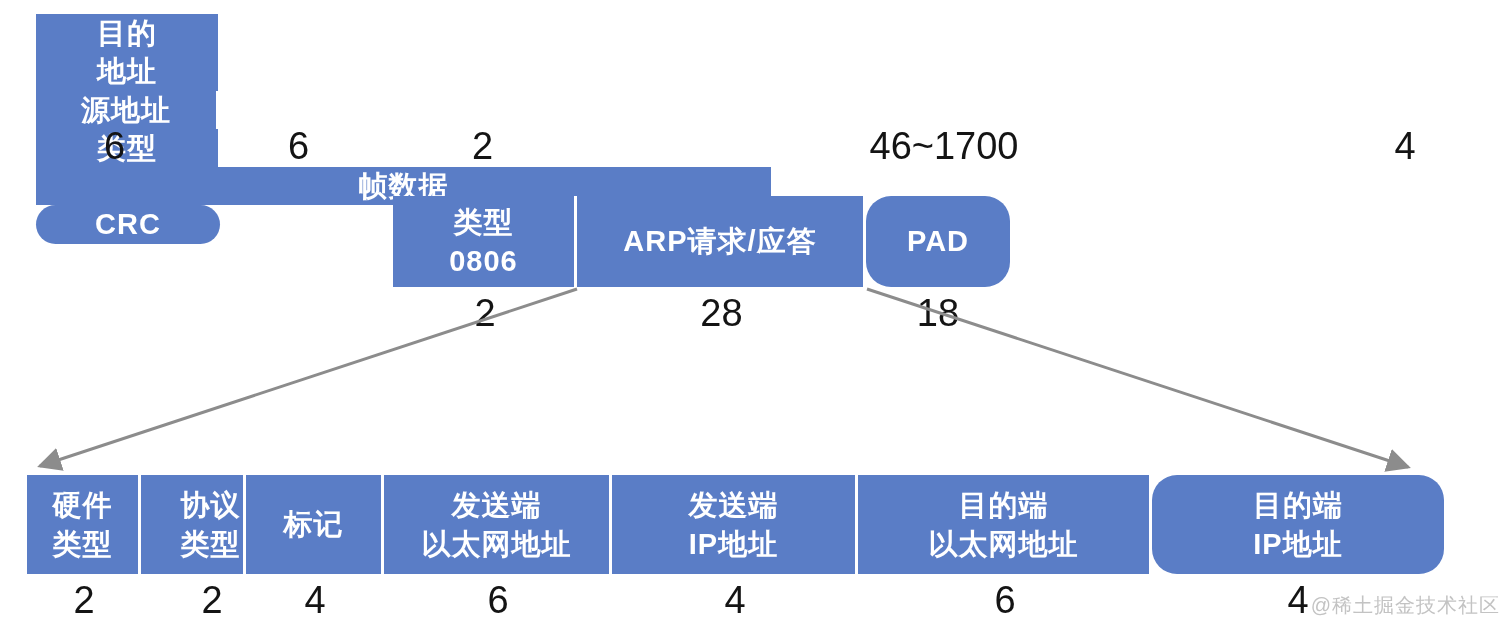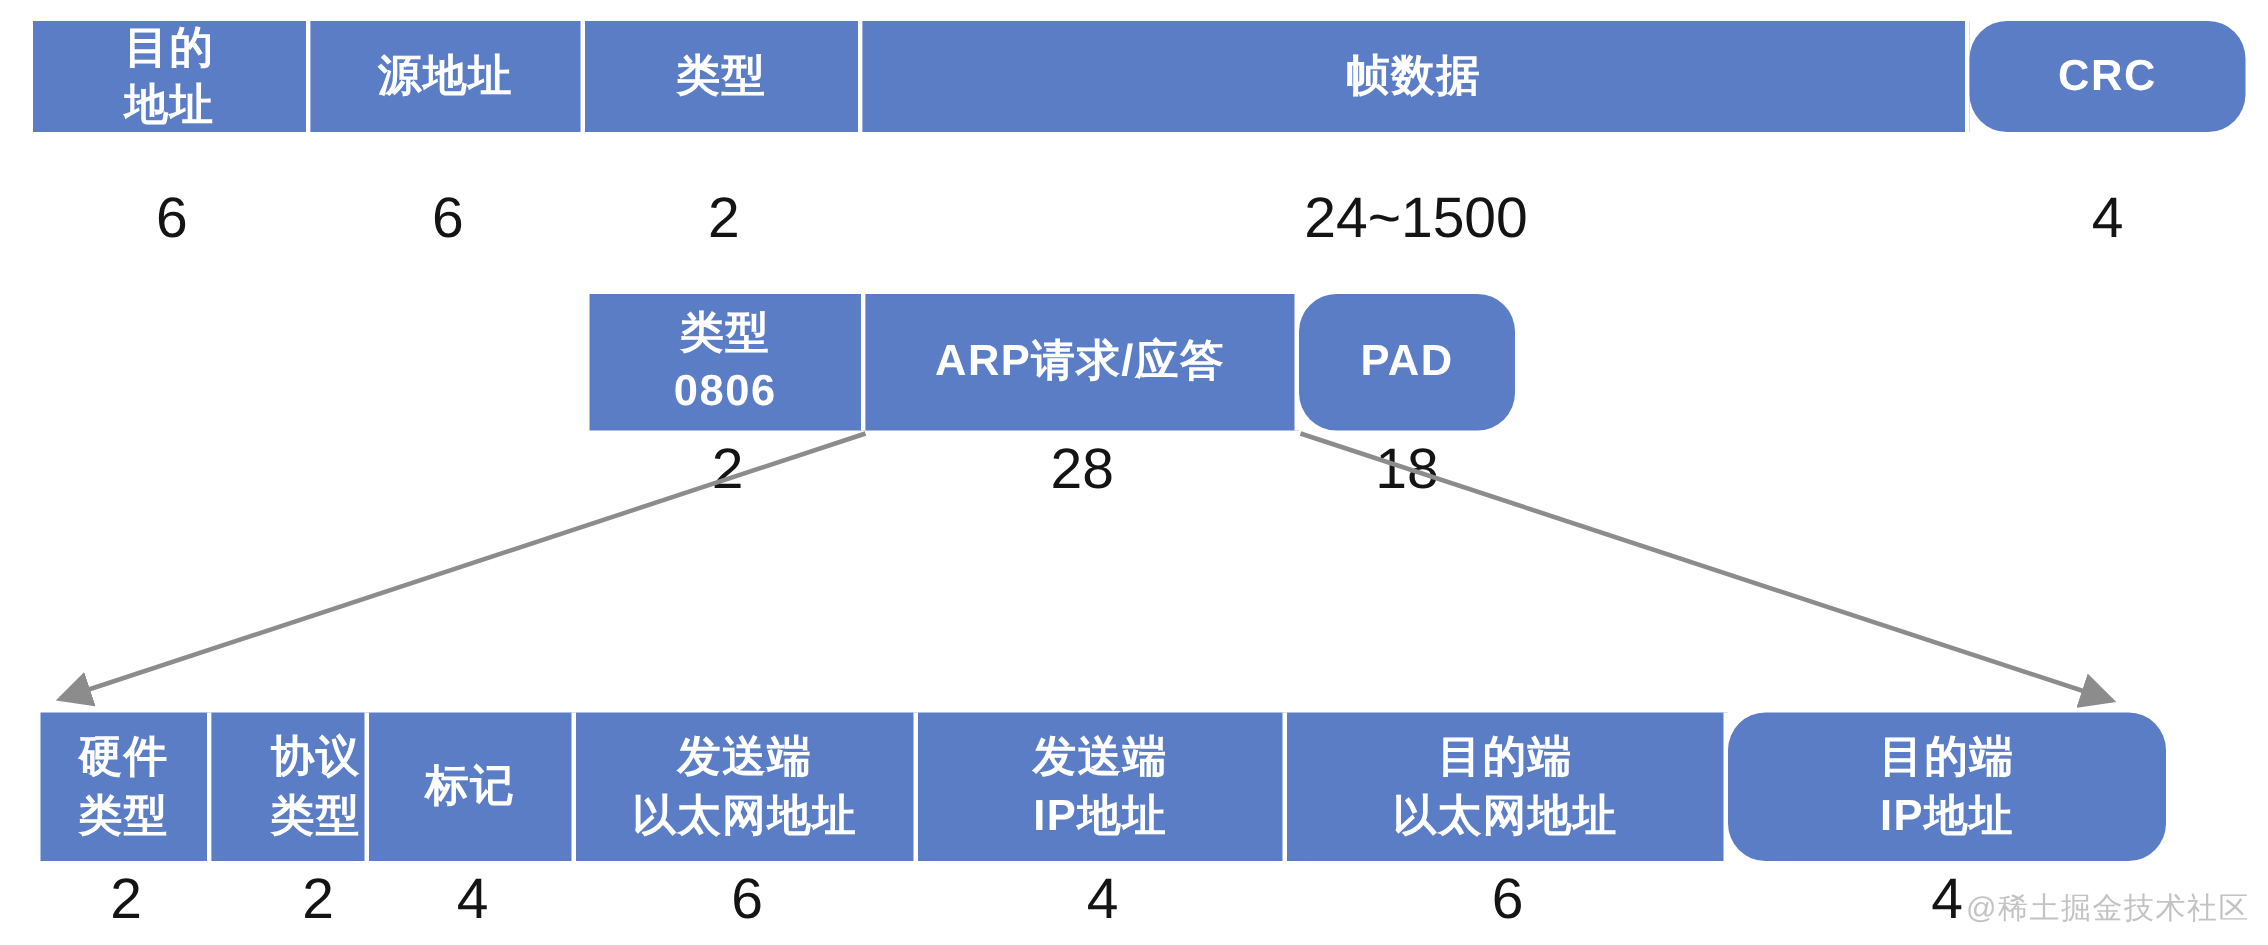--- a/index.html
+++ b/index.html
@@ -57,21 +57,21 @@
   
   .w-t0 { width: 185px; } .w-t1 { width: 183px; text-align: right; } .w-t2 { width: 185px; }
   .w-t3 { width: 738px; } .w-t4 { width: 184px; }
   
   .w-m0 { width: 184px; } .w-m1 { width: 289px; text-align: center; } .w-m2 { width: 144px; }
   
   .w-b0 { width: 114px; text-align: right; } .w-b1 { width: 105px; padding-left: 37px; } .w-b2 { width: 138px; }
   .w-b3 { width: 228px; } .w-b4 { width: 246px; } .w-b5 { width: 294px; }
   .w-b6 { width: 292px; }
 
-  #top-table    { left: 22px;  top: 14px;  height: 74px; }
+  #top-table    { left: 36px;  top: 14px;  height: 95px; flex-direction: column; }
   #top-nums     { left: 22px;  top: 126px; height: 50px; }
   #mid-table    { left: 393px; top: 196px; height: 91px; }
   #mid-nums     { left: 393px; top: 293px; height: 50px; }
   #bottom-table { left: 27px;  top: 475px; height: 99px; }
   #bottom-nums  { left: 27px;  top: 580px; height: 50px; }
 
   #arrow-overlay {
     position: absolute;
     left: 0; top: 0;
     width: 1512px; height: 630px;
@@ -96,21 +96,21 @@
 地址</div>
     <div class="cell w-t1">源地址</div>
     <div class="cell w-t2">类型</div>
     <div class="cell w-t3">帧数据</div>
     <div class="cell w-t4">CRC</div>
   </div>
   <div id="top-nums" class="nums">
     <div class="num w-t0">6</div>
     <div class="num w-t1">6</div>
     <div class="num w-t2">2</div>
-    <div class="num w-t3">24~1500</div>
+    <div class="num w-t3">46~1700</div>
     <div class="num w-t4">4</div>
   </div>
 
   <div id="mid-table" class="tbl">
     <div class="cell w-m0">类型
 0806</div>
     <div class="cell w-m1">ARP请求/应答</div>
     <div class="cell w-m2">PAD</div>
   </div>
   <div id="mid-nums" class="nums">

